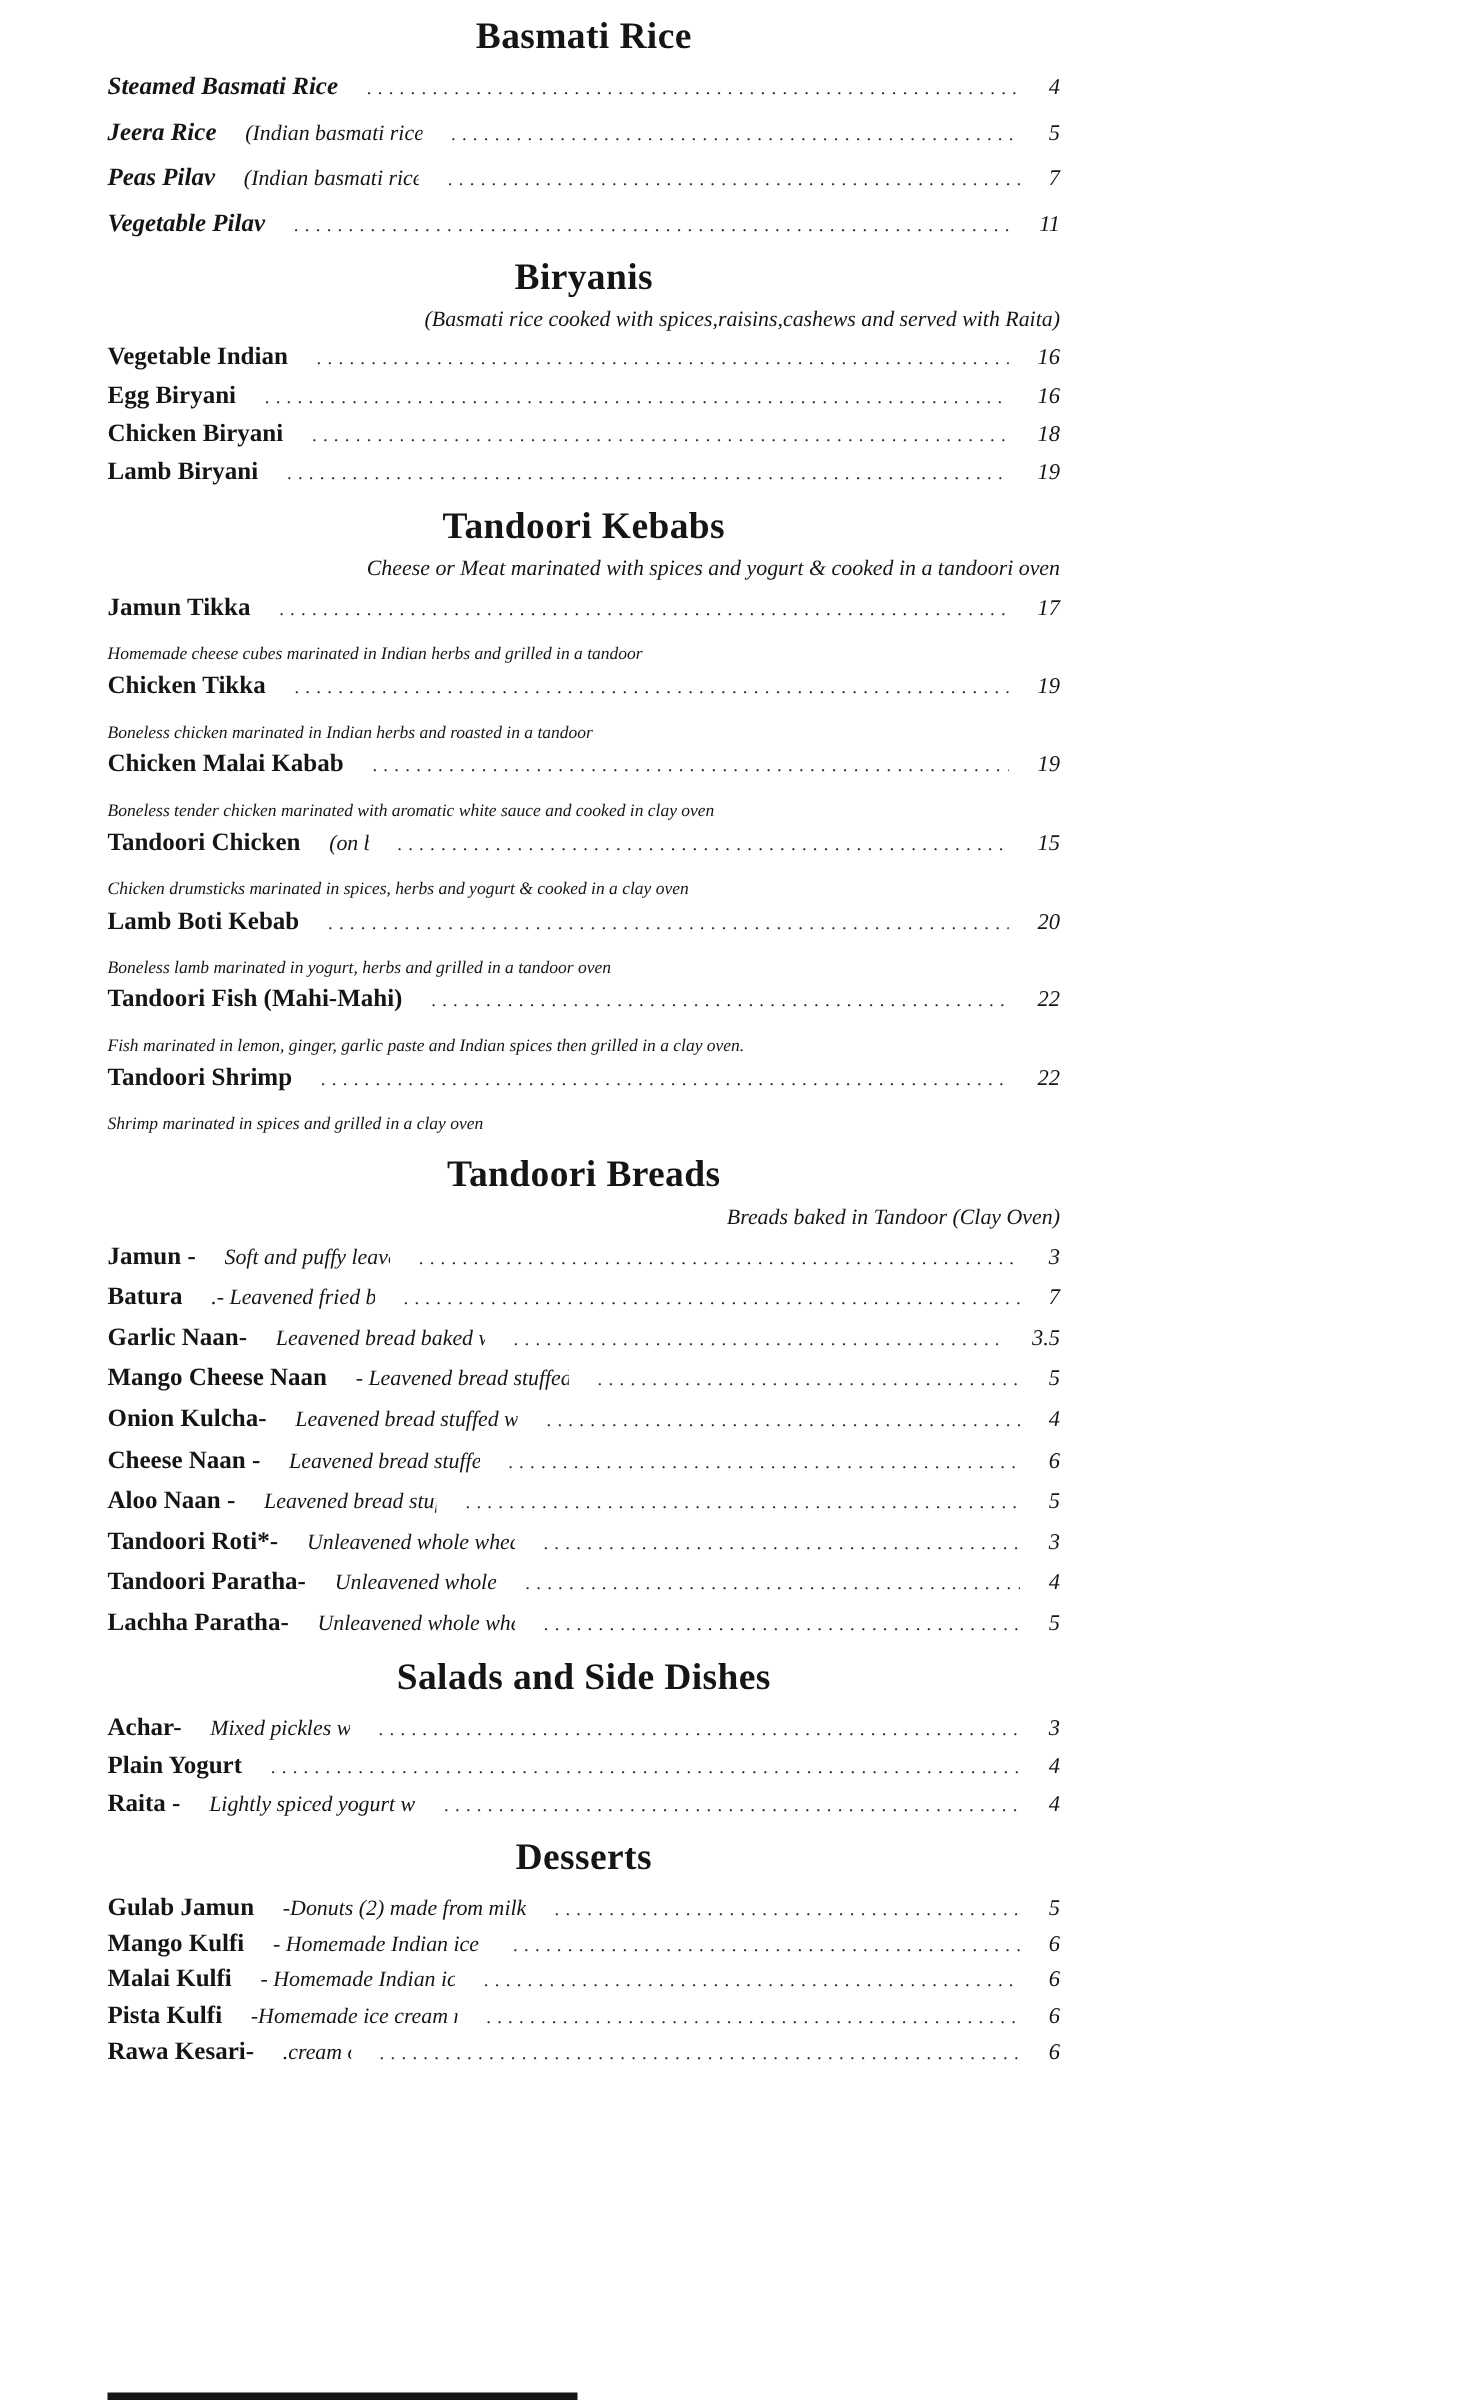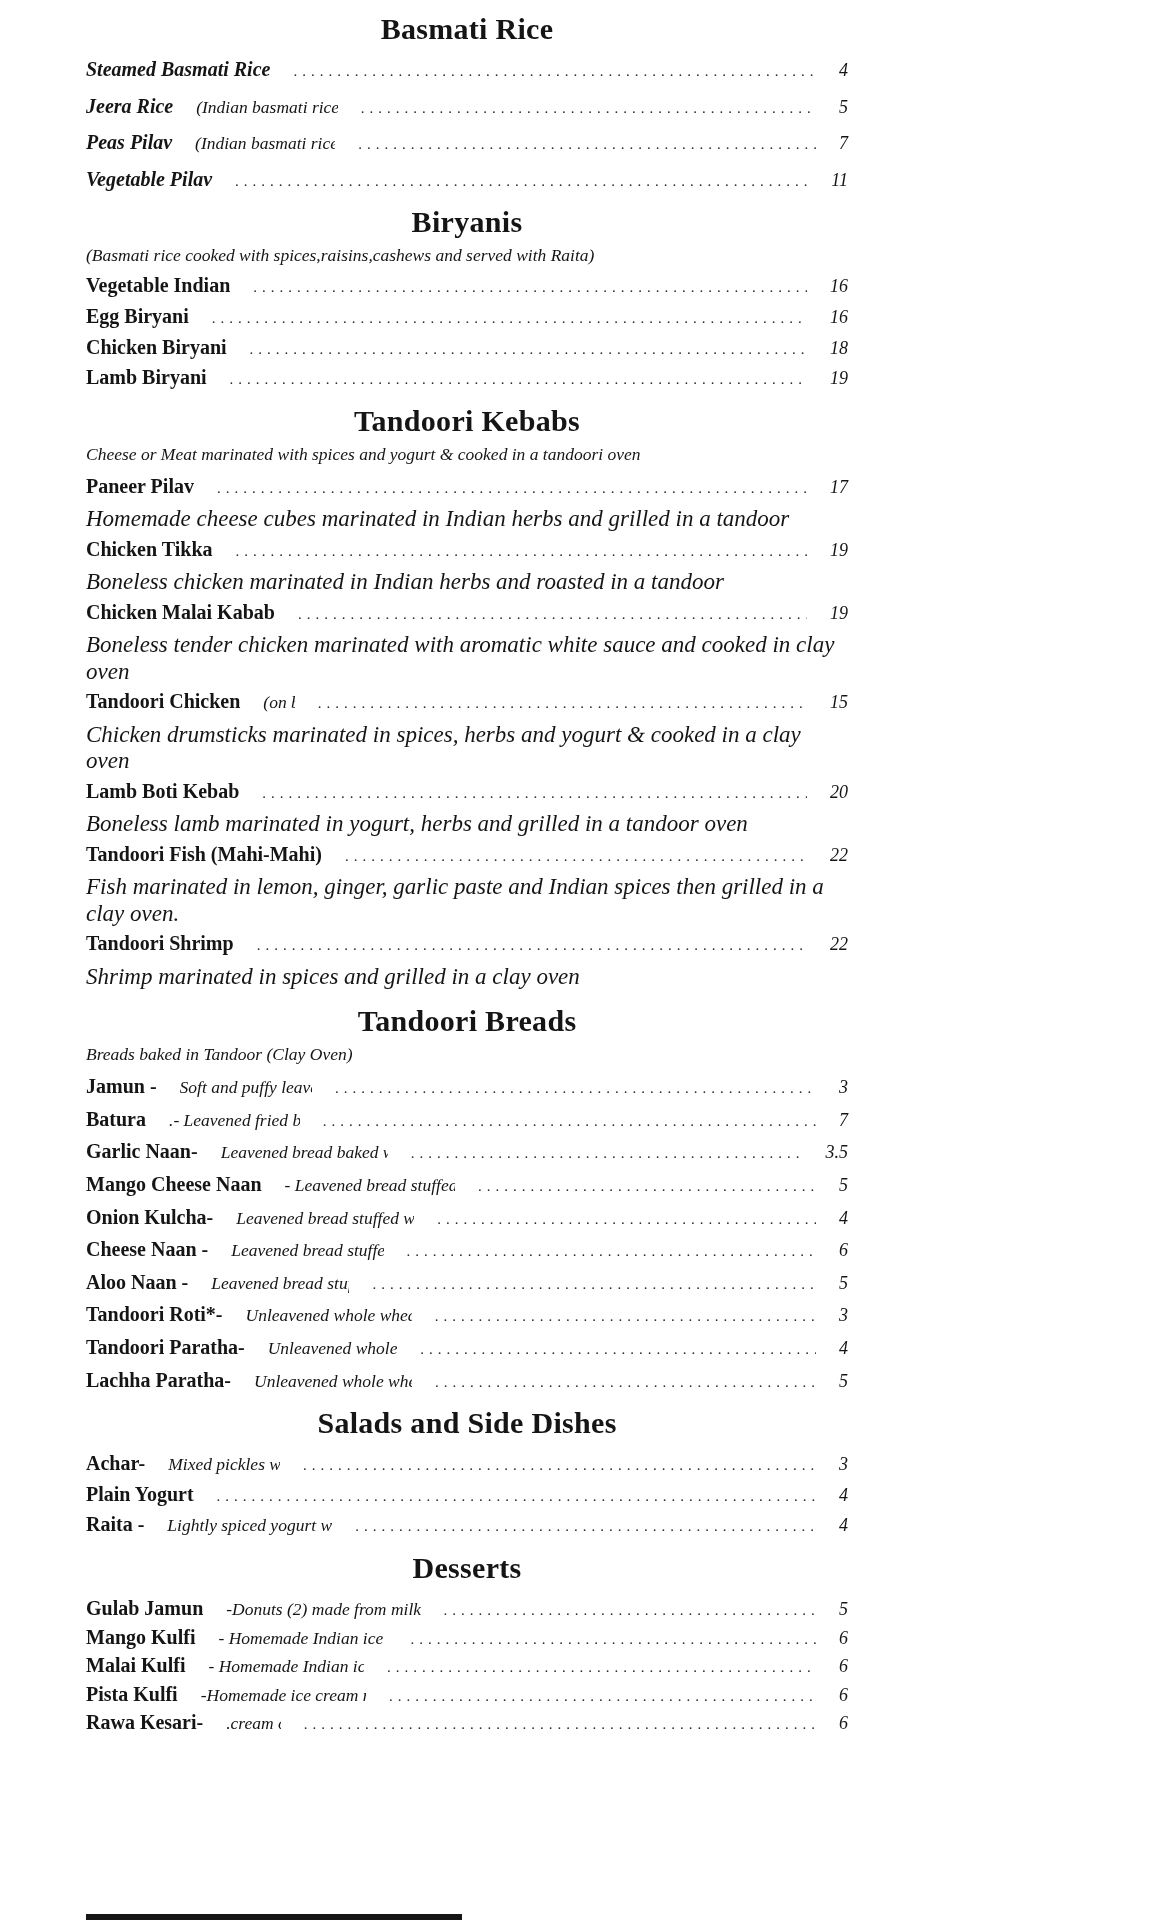--- a/index.html
+++ b/index.html
@@ -25,21 +25,21 @@
   }
   section.section { margin: 0 0 14px 0; }
   .section-title {
     text-align: center;
     font-size: 30px;
     font-weight: bold;
     margin: 0 0 12px 0;
     letter-spacing: 0.3px;
   }
   .section-subtitle {
-    text-align: left;
+    text-align: right;
     font-style: italic;
     font-size: 17.5px;
     margin: -6px 0 10px 0;
   }
   .item { margin: 0 0 9px 0; }
   .item-line {
     display: flex;
     align-items: baseline;
     line-height: 1.18;
     gap: 17px;
@@ -72,23 +72,23 @@
     letter-spacing: 5px;
   }
   .item-price {
     font-style: italic;
     font-size: 18px;
     white-space: nowrap;
     flex: 0 0 auto;
   }
   .item-detail {
     font-style: italic;
-    font-size: 23px;
+    font-size: 14px;
     line-height: 1.15;
-    margin-top: 8px;
+    margin-top: 18px;
   }
 
   
   .s0 .item-name { font-style: italic; }
   .s0 .item { margin-bottom: 13px; }
   .s0 { margin-bottom: 10px; }
 
   .s1 .item { margin-bottom: 7px; }
   .s1 .section-subtitle { margin-bottom: 8px; }
 
@@ -209,21 +209,21 @@
 
 </div>
   </section>
 
   <section class="section s2">
     <h2 class="section-title">Tandoori  Kebabs</h2>
     <p class="section-subtitle">Cheese or Meat marinated with spices and yogurt &amp; cooked in a tandoori  oven</p>
     <div class="items">
   <div class="item">
     <div class="item-line">
-      <span class="item-name">Paneer Pilav</span>
+      <span class="item-name">Jamun Tikka</span>
 
       <span class="dots"></span>
       <span class="item-price">17</span>
     </div>
     <div class="item-detail">Homemade cheese cubes marinated in Indian herbs and grilled in a tandoor</div>
   </div>
 
   <div class="item">
     <div class="item-line">
       <span class="item-name">Chicken Tikka</span>

